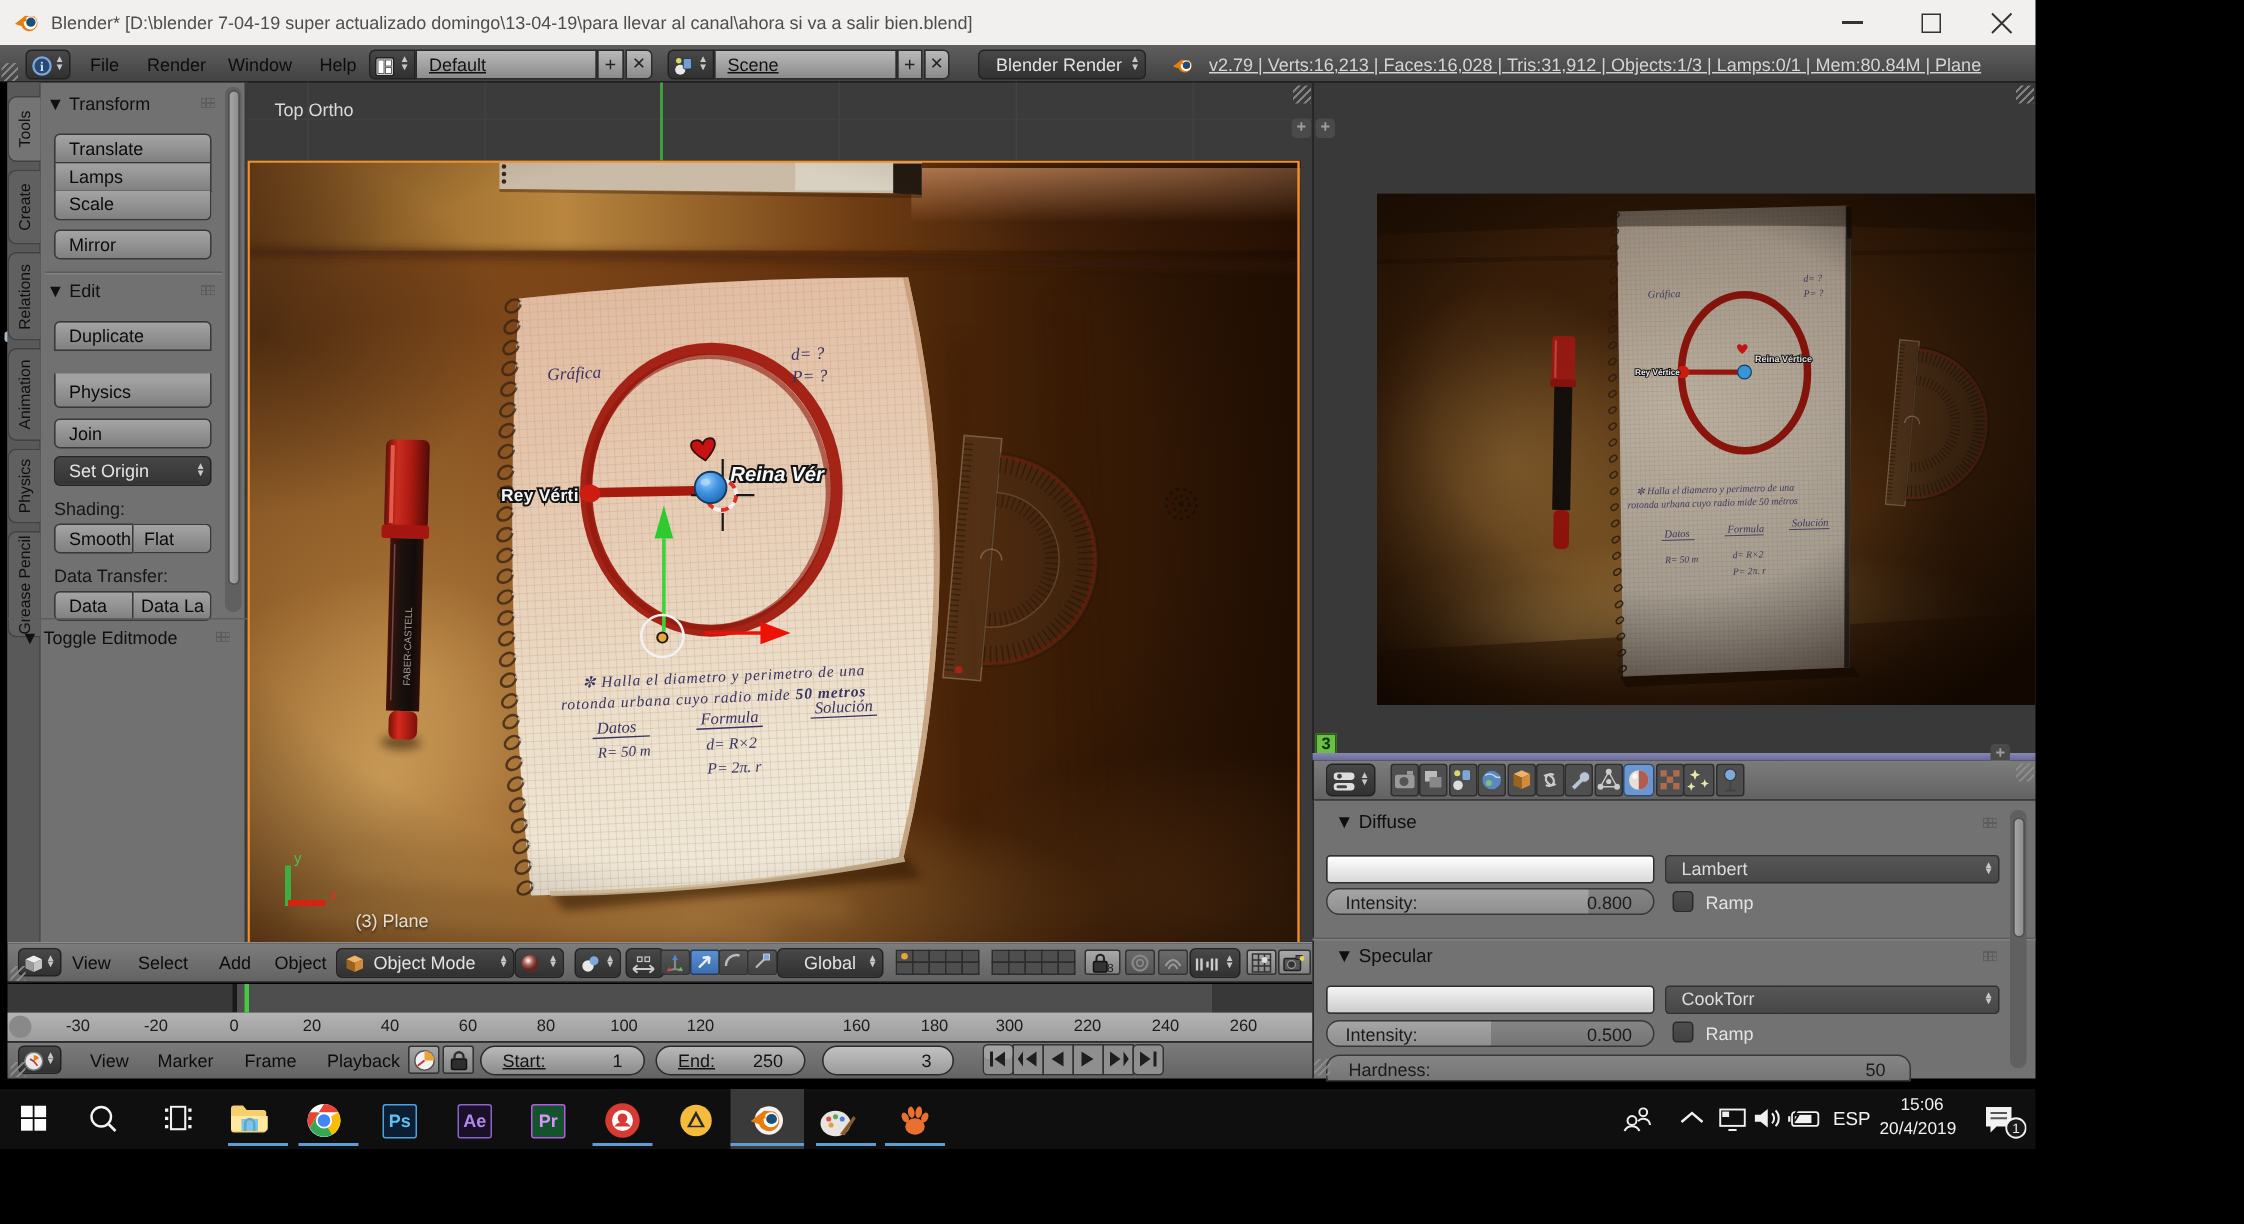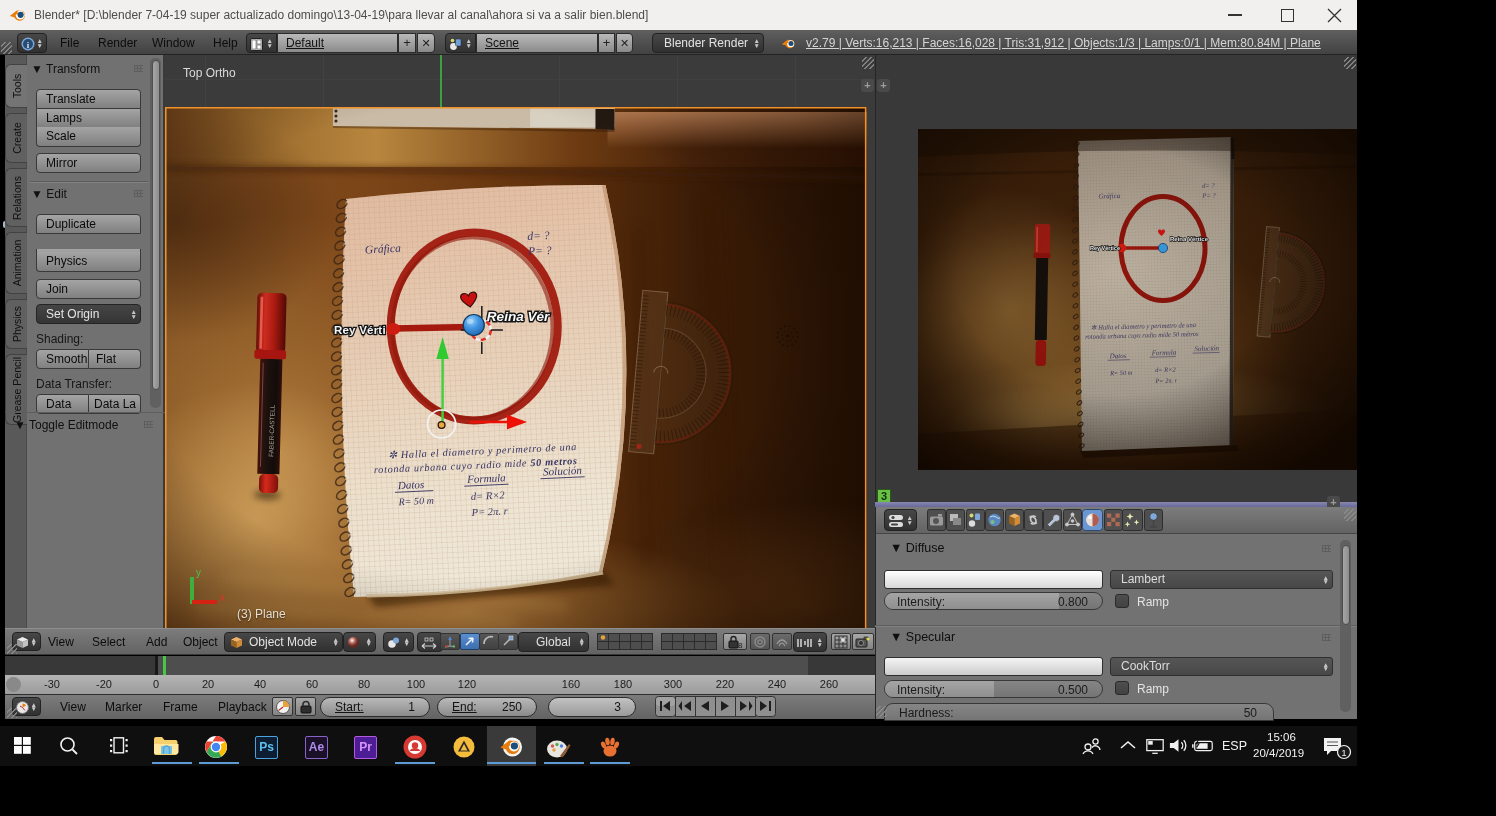--- a/index.html
+++ b/index.html
@@ -923,21 +923,21 @@
 <svg class="abs" style="left:204px;top:735px" width="24" height="24" viewBox="0 0 24 24">
     <circle cx="12" cy="12" r="11" fill="#fff"></circle>
     <path d="M12 1 a11 11 0 0 1 9.5 5.5 h-13 Z" fill="#ea4335"></path>
     <path d="M21.5 6.5 a11 11 0 0 1 -4.2 15 L11 12.5 Z" fill="#fbbc05"></path>
     <path d="M17.3 21.5 a11 11 0 0 1 -14.8 -4.5 L8.5 6.5 Z" fill="#34a853"></path>
     <path d="M2.5 17 a11 11 0 0 1 0 -10.5 h6 Z" fill="#ea4335"></path>
     <circle cx="12" cy="12" r="4.8" fill="#4285f4" stroke="#fff" stroke-width="1.2"></circle>
   </svg>
 <div class="abs" style="left:255px;top:736px;width:23px;height:23px;background:#0d1e33;border:1.5px solid #4aa3e0;border-radius:2px;color:#5ec1f0;font-weight:bold;font-size:12px;text-align:center;line-height:21px;">Ps</div>
 <div class="abs" style="left:305px;top:736px;width:23px;height:23px;background:#1a1129;border:1.5px solid #8a63c8;border-radius:2px;color:#b08ae8;font-weight:bold;font-size:12px;text-align:center;line-height:21px;">Ae</div>
-<div class="abs" style="left:354px;top:736px;width:23px;height:23px;background:#4c1d95;border:1.5px solid #b45ae0;border-radius:2px;color:#d894f8;font-weight:bold;font-size:12px;text-align:center;line-height:21px;">Pr</div>
+<div class="abs" style="left:354px;top:736px;width:23px;height:23px;background:#14532d;border:1.5px solid #b45ae0;border-radius:2px;color:#d894f8;font-weight:bold;font-size:12px;text-align:center;line-height:21px;">Pr</div>
 <svg class="abs" style="left:403px;top:735px" width="24" height="24">
     <circle cx="12" cy="12" r="11.5" fill="#d63a32"></circle>
     <circle cx="12" cy="12" r="7" fill="#fff"></circle>
     <circle cx="12" cy="10.5" r="3.2" fill="#d63a32"></circle>
     <path d="M6.5 16 a6.5 6.5 0 0 1 11 0 Z" fill="#d63a32"></path>
   </svg>
 <svg class="abs" style="left:453px;top:736px" width="22" height="22">
     <circle cx="11" cy="11" r="10.5" fill="#f5bc3c"></circle>
     <path d="M11 4.5 L17 15.5 H5 Z" fill="#2a2a2a"></path>
     <path d="M11 8 L14.5 14.5 H7.5 Z" fill="#f5bc3c"></path>

